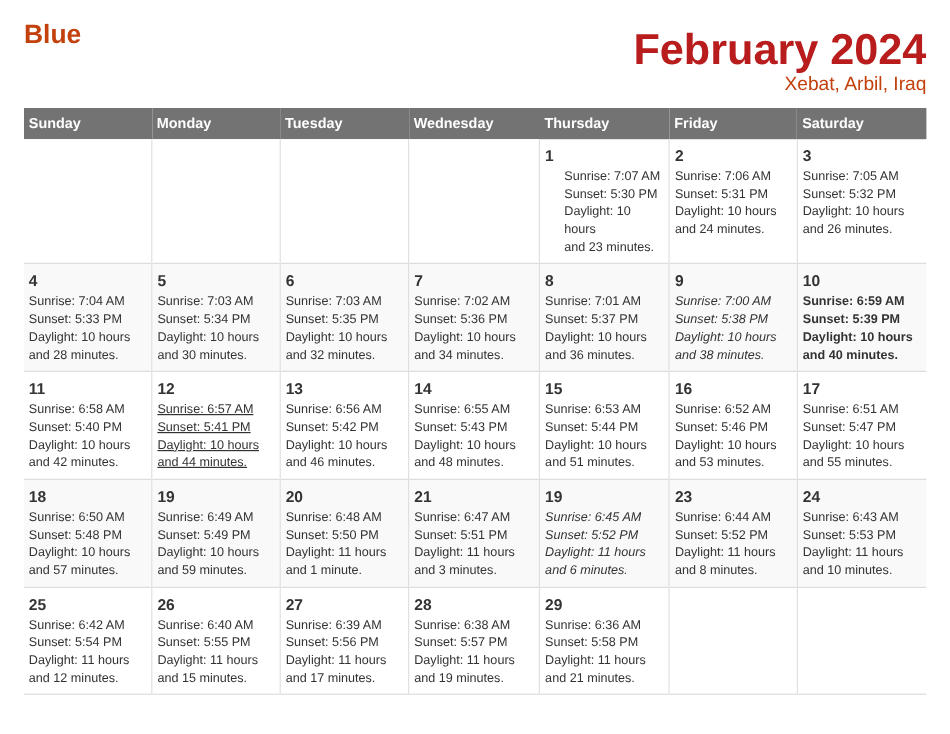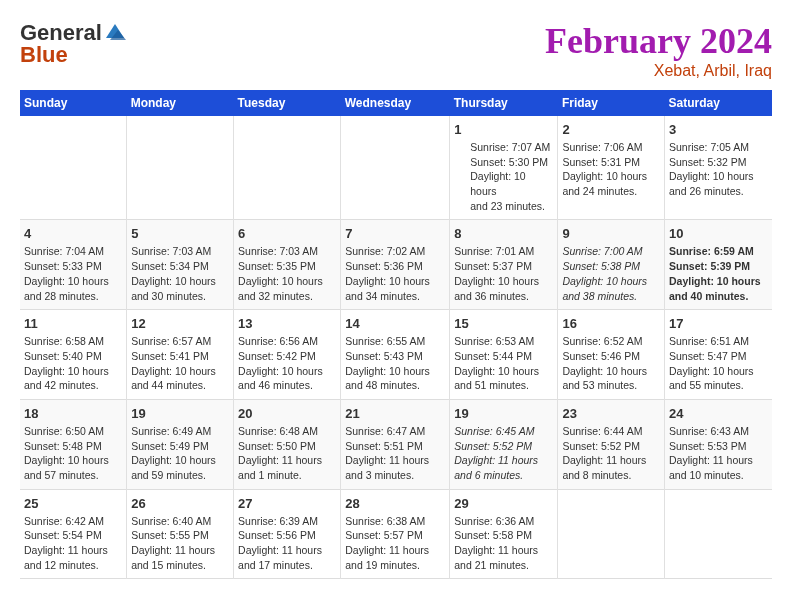--- a/index.html
+++ b/index.html
@@ -20,34 +20,33 @@
       display: flex;
       flex-direction: column;
       align-items: flex-start;
     }
     .title-area {
       text-align: right;
     }
     .month-title {
       font-size: 36px;
       font-weight: bold;
-      color: #a21caf;
-      font-family: Liberation Serif, serif;
+      color: #b91c1c;
     }
     .subtitle {
       font-size: 16px;
       color: #c2410c;
     }
     table {
       width: 100%;
       border-collapse: collapse;
       font-size: 11px;
     }
     thead tr {
-      background-color: #1d4ed8;
+      background-color: #737373;
       color: #fff;
     }
     thead th {
       padding: 6px 4px;
       text-align: left;
       font-size: 12px;
       font-weight: bold;
     }
     tbody tr {
       border-bottom: 1px solid #ddd;
@@ -76,27 +75,20 @@
       line-height: 1.4;
     }
     .empty-cell { background: #fff; }
     tbody tr:nth-child(even) .empty-cell { background: #f9f9f9; }
   </style>
 </head>
 <body>
 
 <div class="header">
   <div class="logo">
-    <div style="display:flex;align-items:center;">
-      <span style="font-size:22px;font-weight:bold;color:#333;">General</span>
-      <svg width="22" height="20" viewBox="0 0 22 20" style="margin-left:2px;margin-bottom:2px;">
-        <polygon points="11,2 20,16 2,16" fill="#2a7abf"></polygon>
-        <polygon points="14,8 22,18 6,18" fill="#1a5a9a" opacity="0.7"></polygon>
-      </svg>
-    </div>
     <span style="font-size:22px;font-weight:bold;color:#c2410c;margin-top:-4px;">Blue</span>
   </div>
   <div class="title-area">
     <div class="month-title">February 2024</div>
     <div class="subtitle">Xebat, Arbil, Iraq</div>
   </div>
 </div>
 
 <table>
   <thead>
@@ -192,21 +184,21 @@
       <tr>
         <td>
           <span class="day-number">11</span>
           <div class="day-info" style="white-space: pre-line;">Sunrise: 6:58 AM
 Sunset: 5:40 PM
 Daylight: 10 hours
 and 42 minutes.</div>
         </td>
         <td>
           <span class="day-number">12</span>
-          <div class="day-info" style="white-space: pre-line;">Sunrise: 6:57 AM
+          <div class="day-info" style="white-space: pre-line; text-decoration: underline;">Sunrise: 6:57 AM
 Sunset: 5:41 PM
 Daylight: 10 hours
 and 44 minutes.</div>
         </td>
         <td>
           <span class="day-number">13</span>
           <div class="day-info" style="white-space: pre-line;">Sunrise: 6:56 AM
 Sunset: 5:42 PM
 Daylight: 10 hours
 and 46 minutes.</div>

